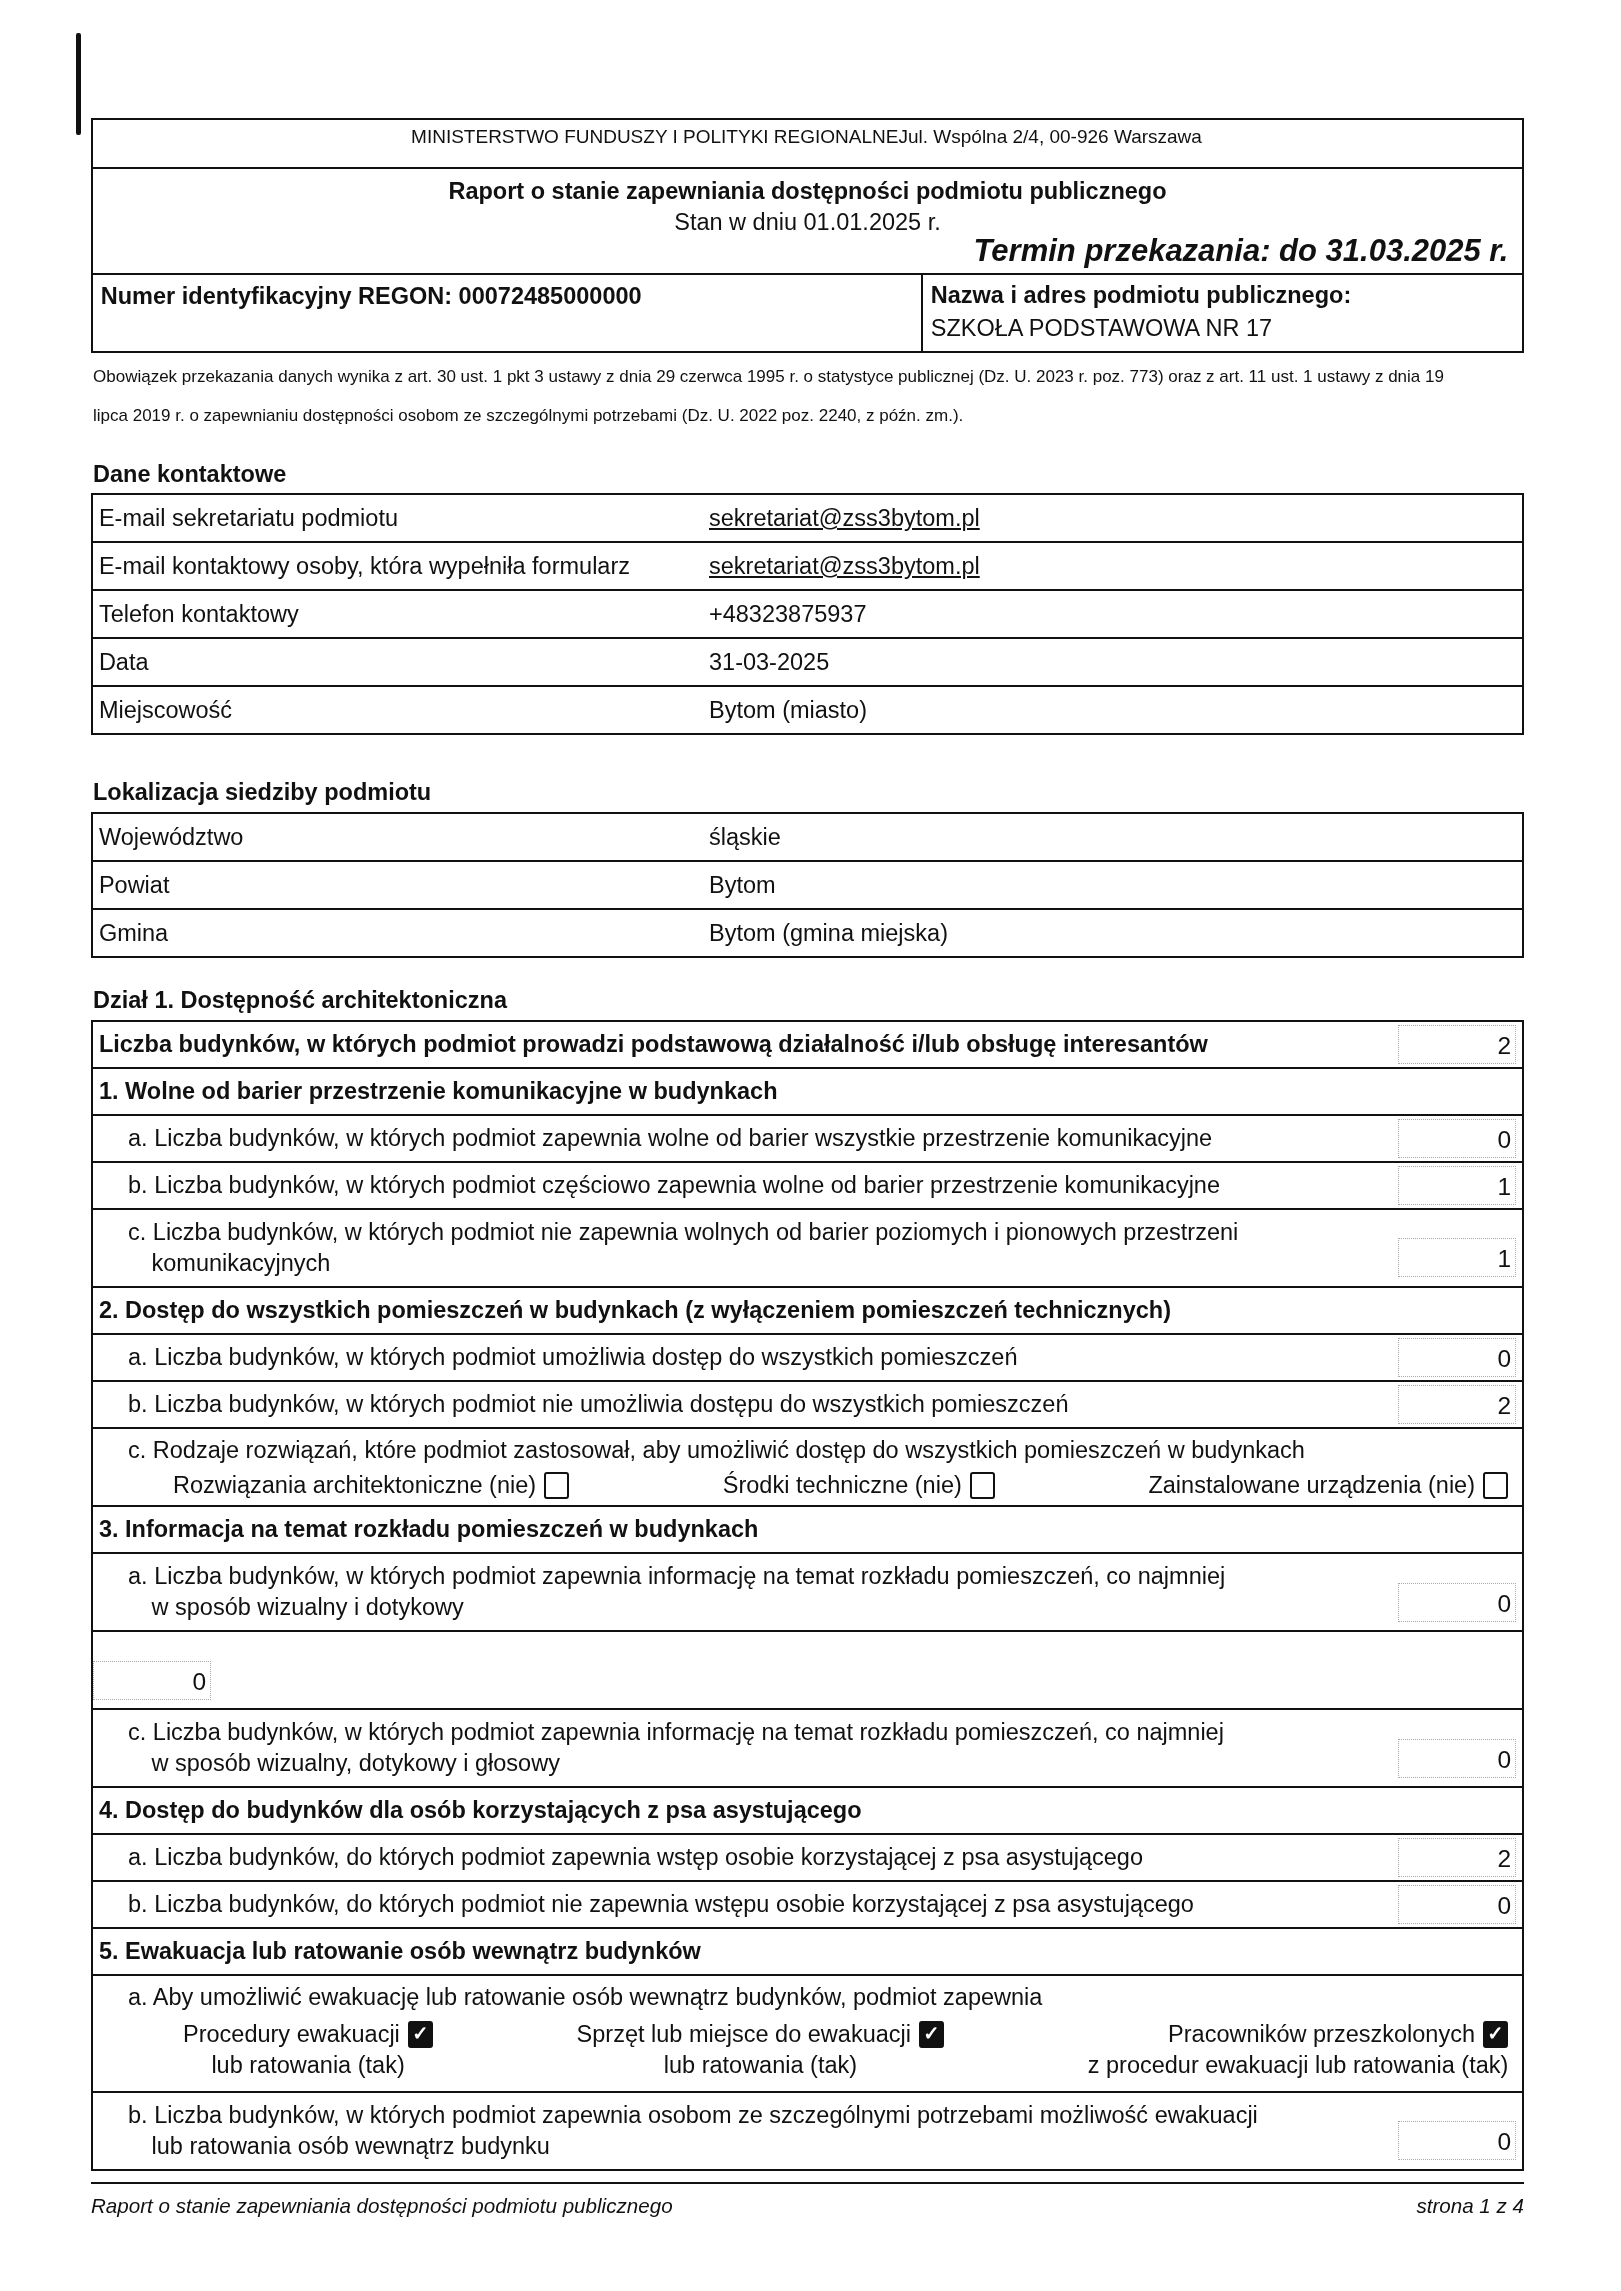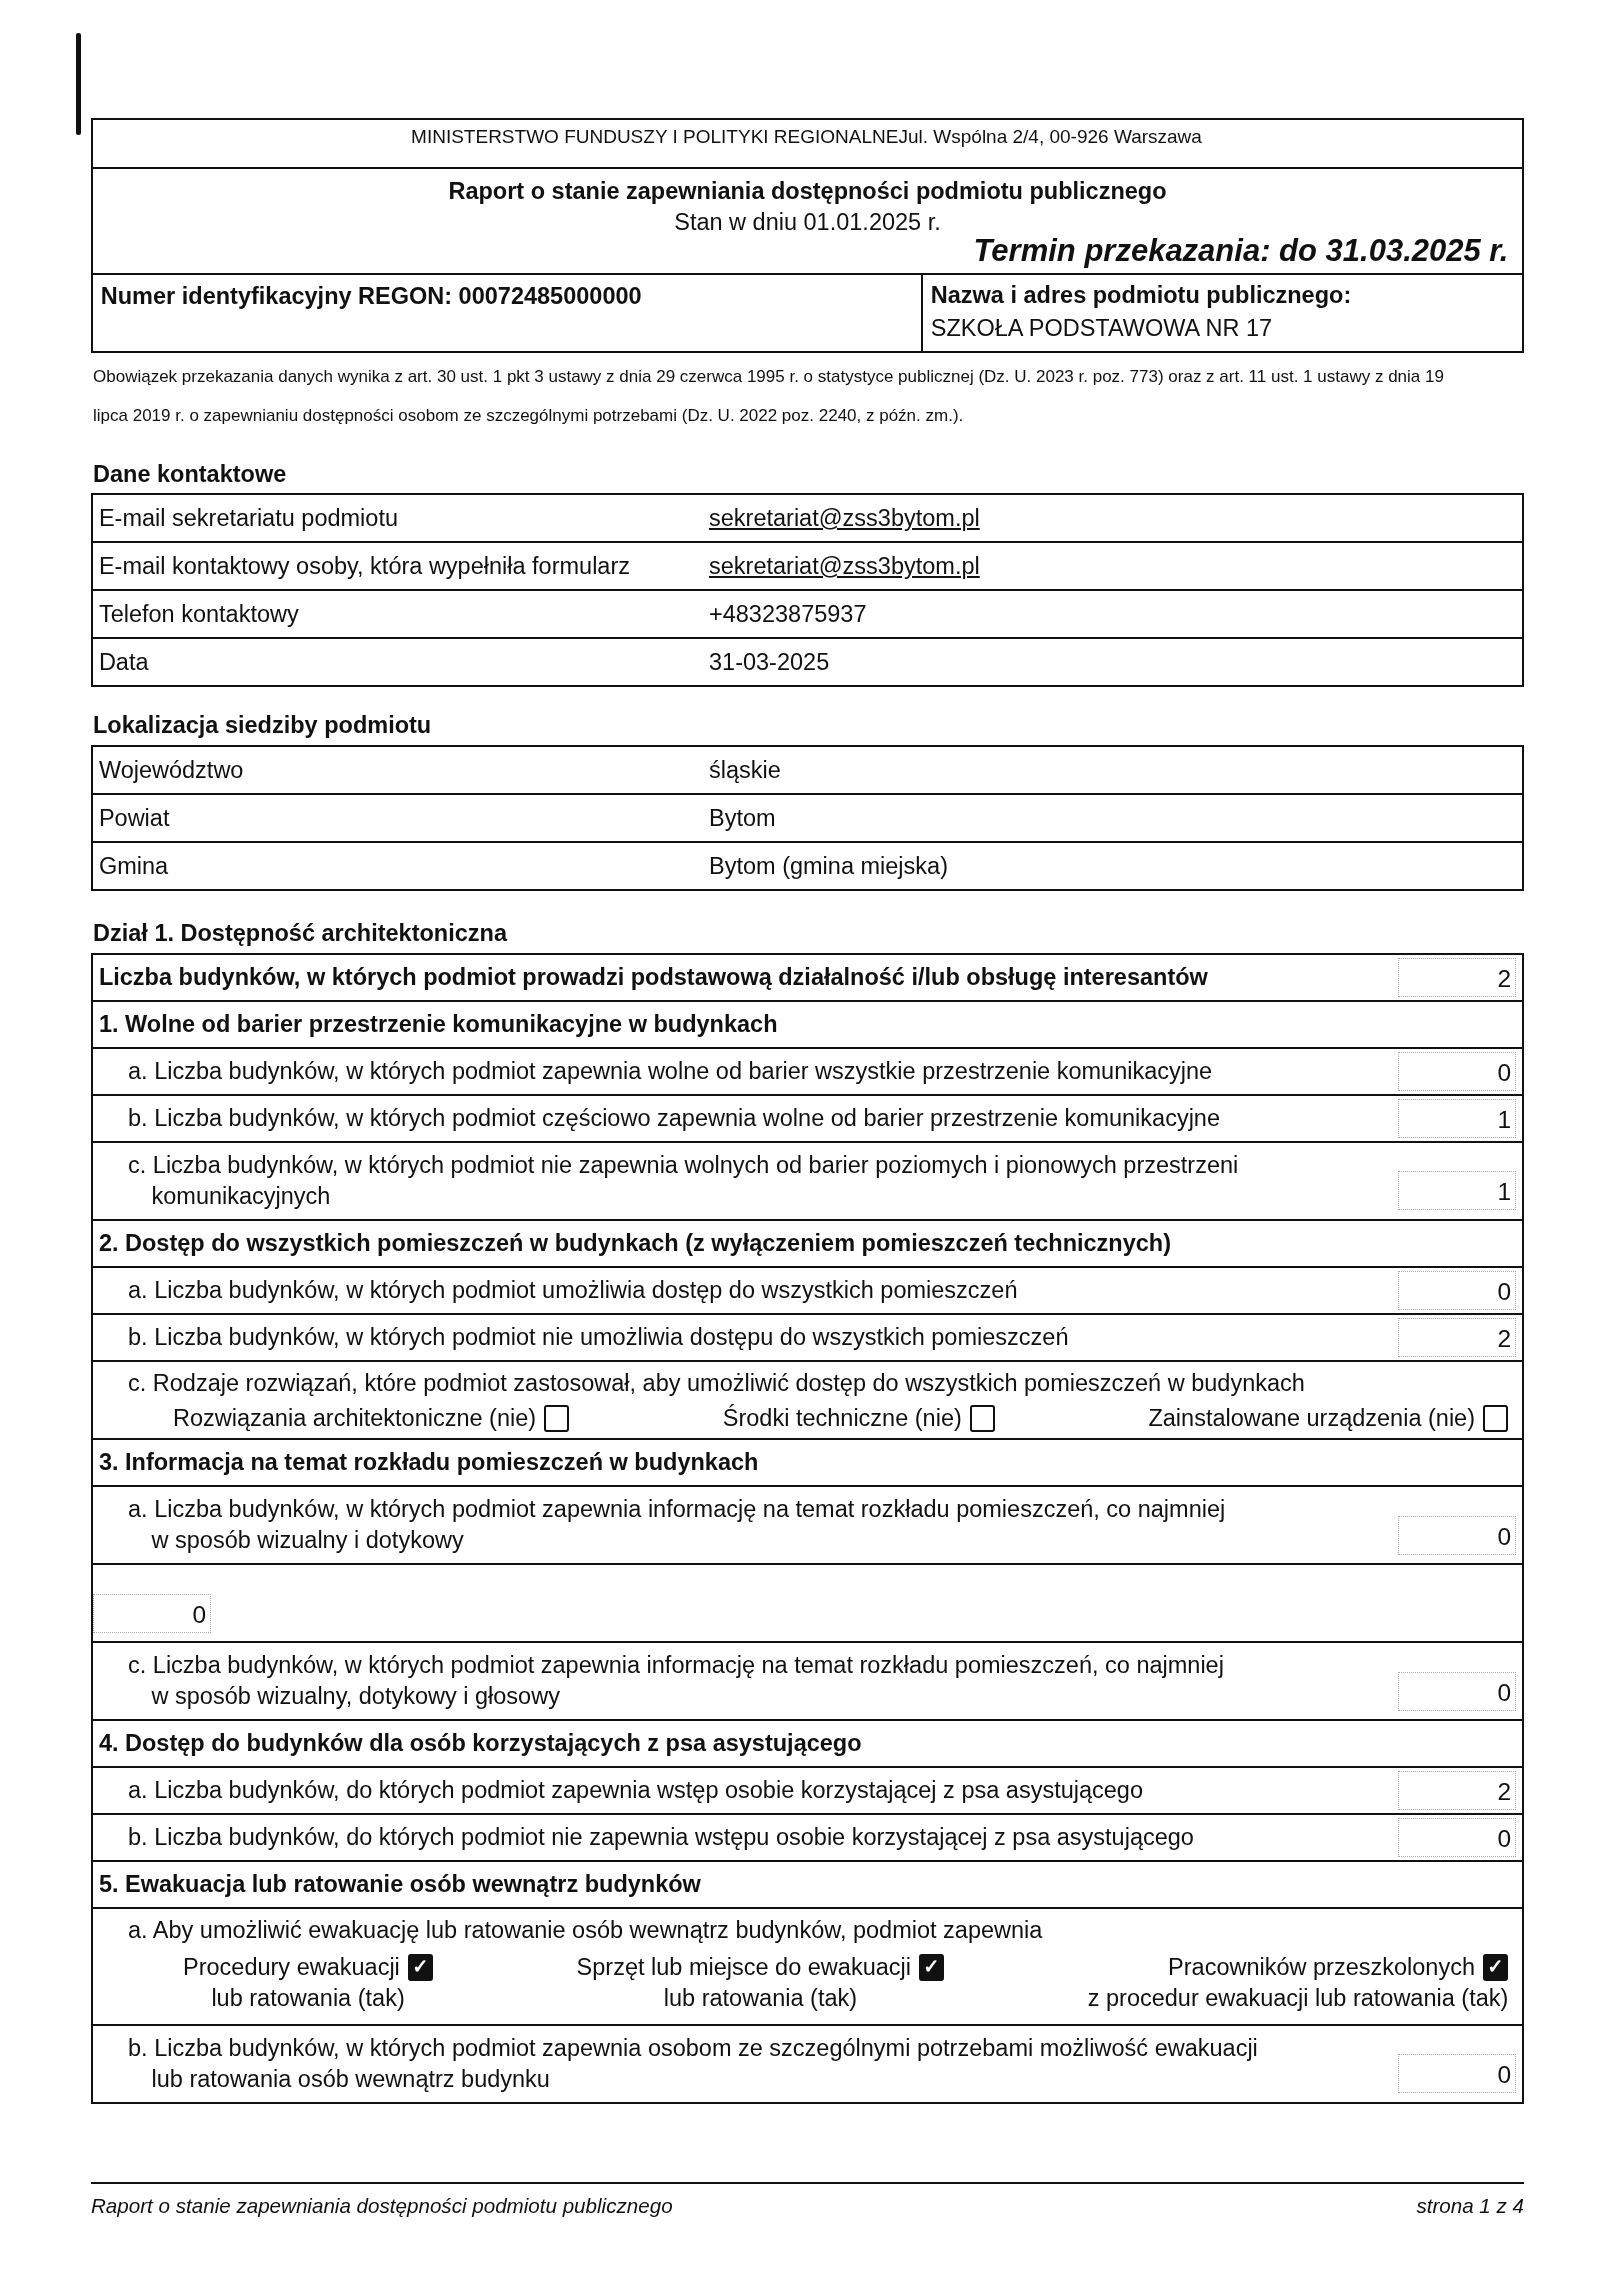--- a/index.html
+++ b/index.html
@@ -84,23 +84,27 @@
       <span class="v link">sekretariat@zss3bytom.pl</span>
     </div>
     <div class="kv-row">
       <span class="k">Telefon kontaktowy</span>
       <span class="v">+48323875937</span>
     </div>
     <div class="kv-row">
       <span class="k">Data</span>
       <span class="v">31-03-2025</span>
     </div>
-  </div>
-
-  <div class="section-title" style="margin-top:25px">Lokalizacja siedziby podmiotu</div>
+    <div class="kv-row">
+      <span class="k">Miejscowość</span>
+      <span class="v">Bytom (miasto)</span>
+    </div>
+  </div>
+
+  <div class="section-title" style="margin-top:44px">Lokalizacja siedziby podmiotu</div>
   <div class="kv-table">
     <div class="kv-row">
       <span class="k">Województwo</span>
       <span class="v">śląskie</span>
     </div>
     <div class="kv-row">
       <span class="k">Powiat</span>
       <span class="v">Bytom</span>
     </div>
     <div class="kv-row">

